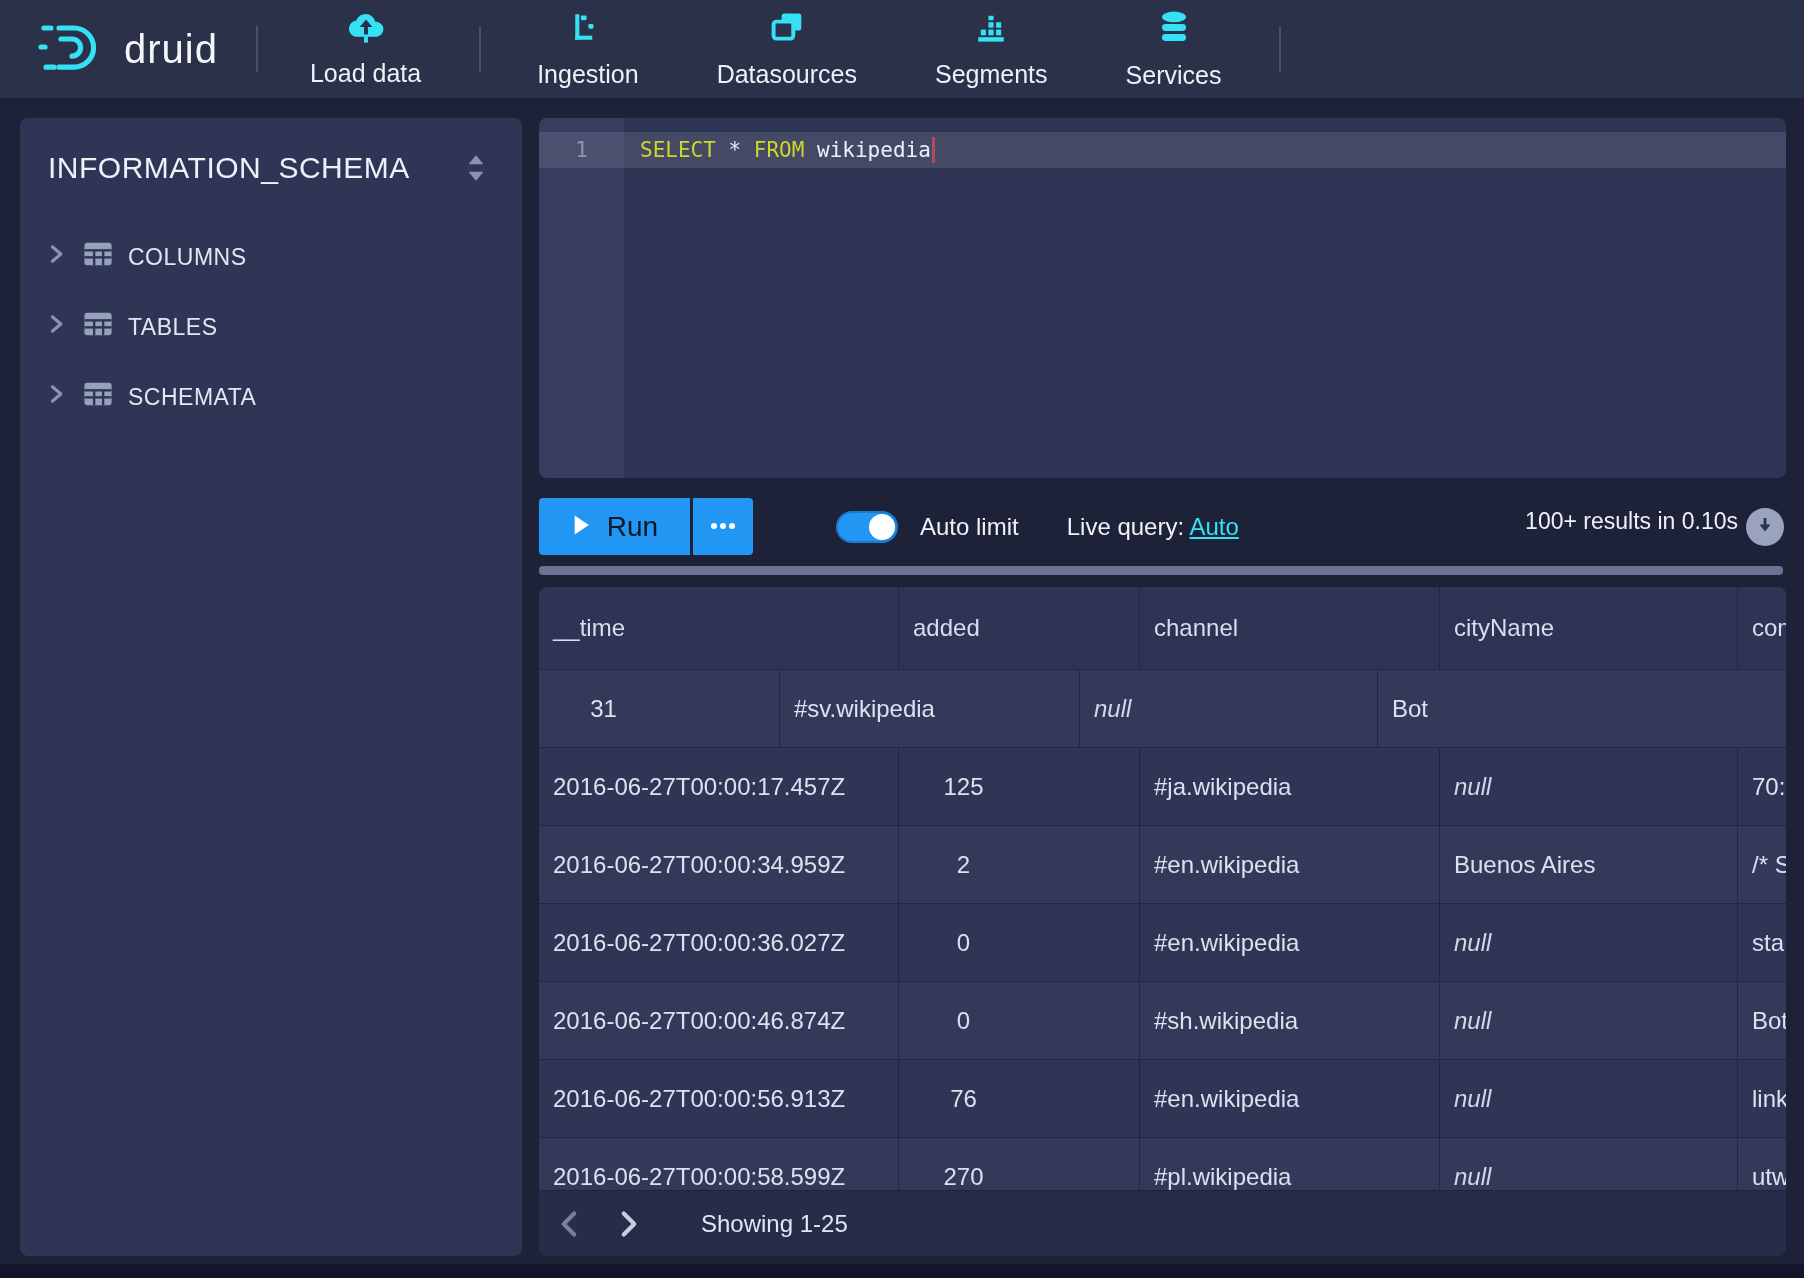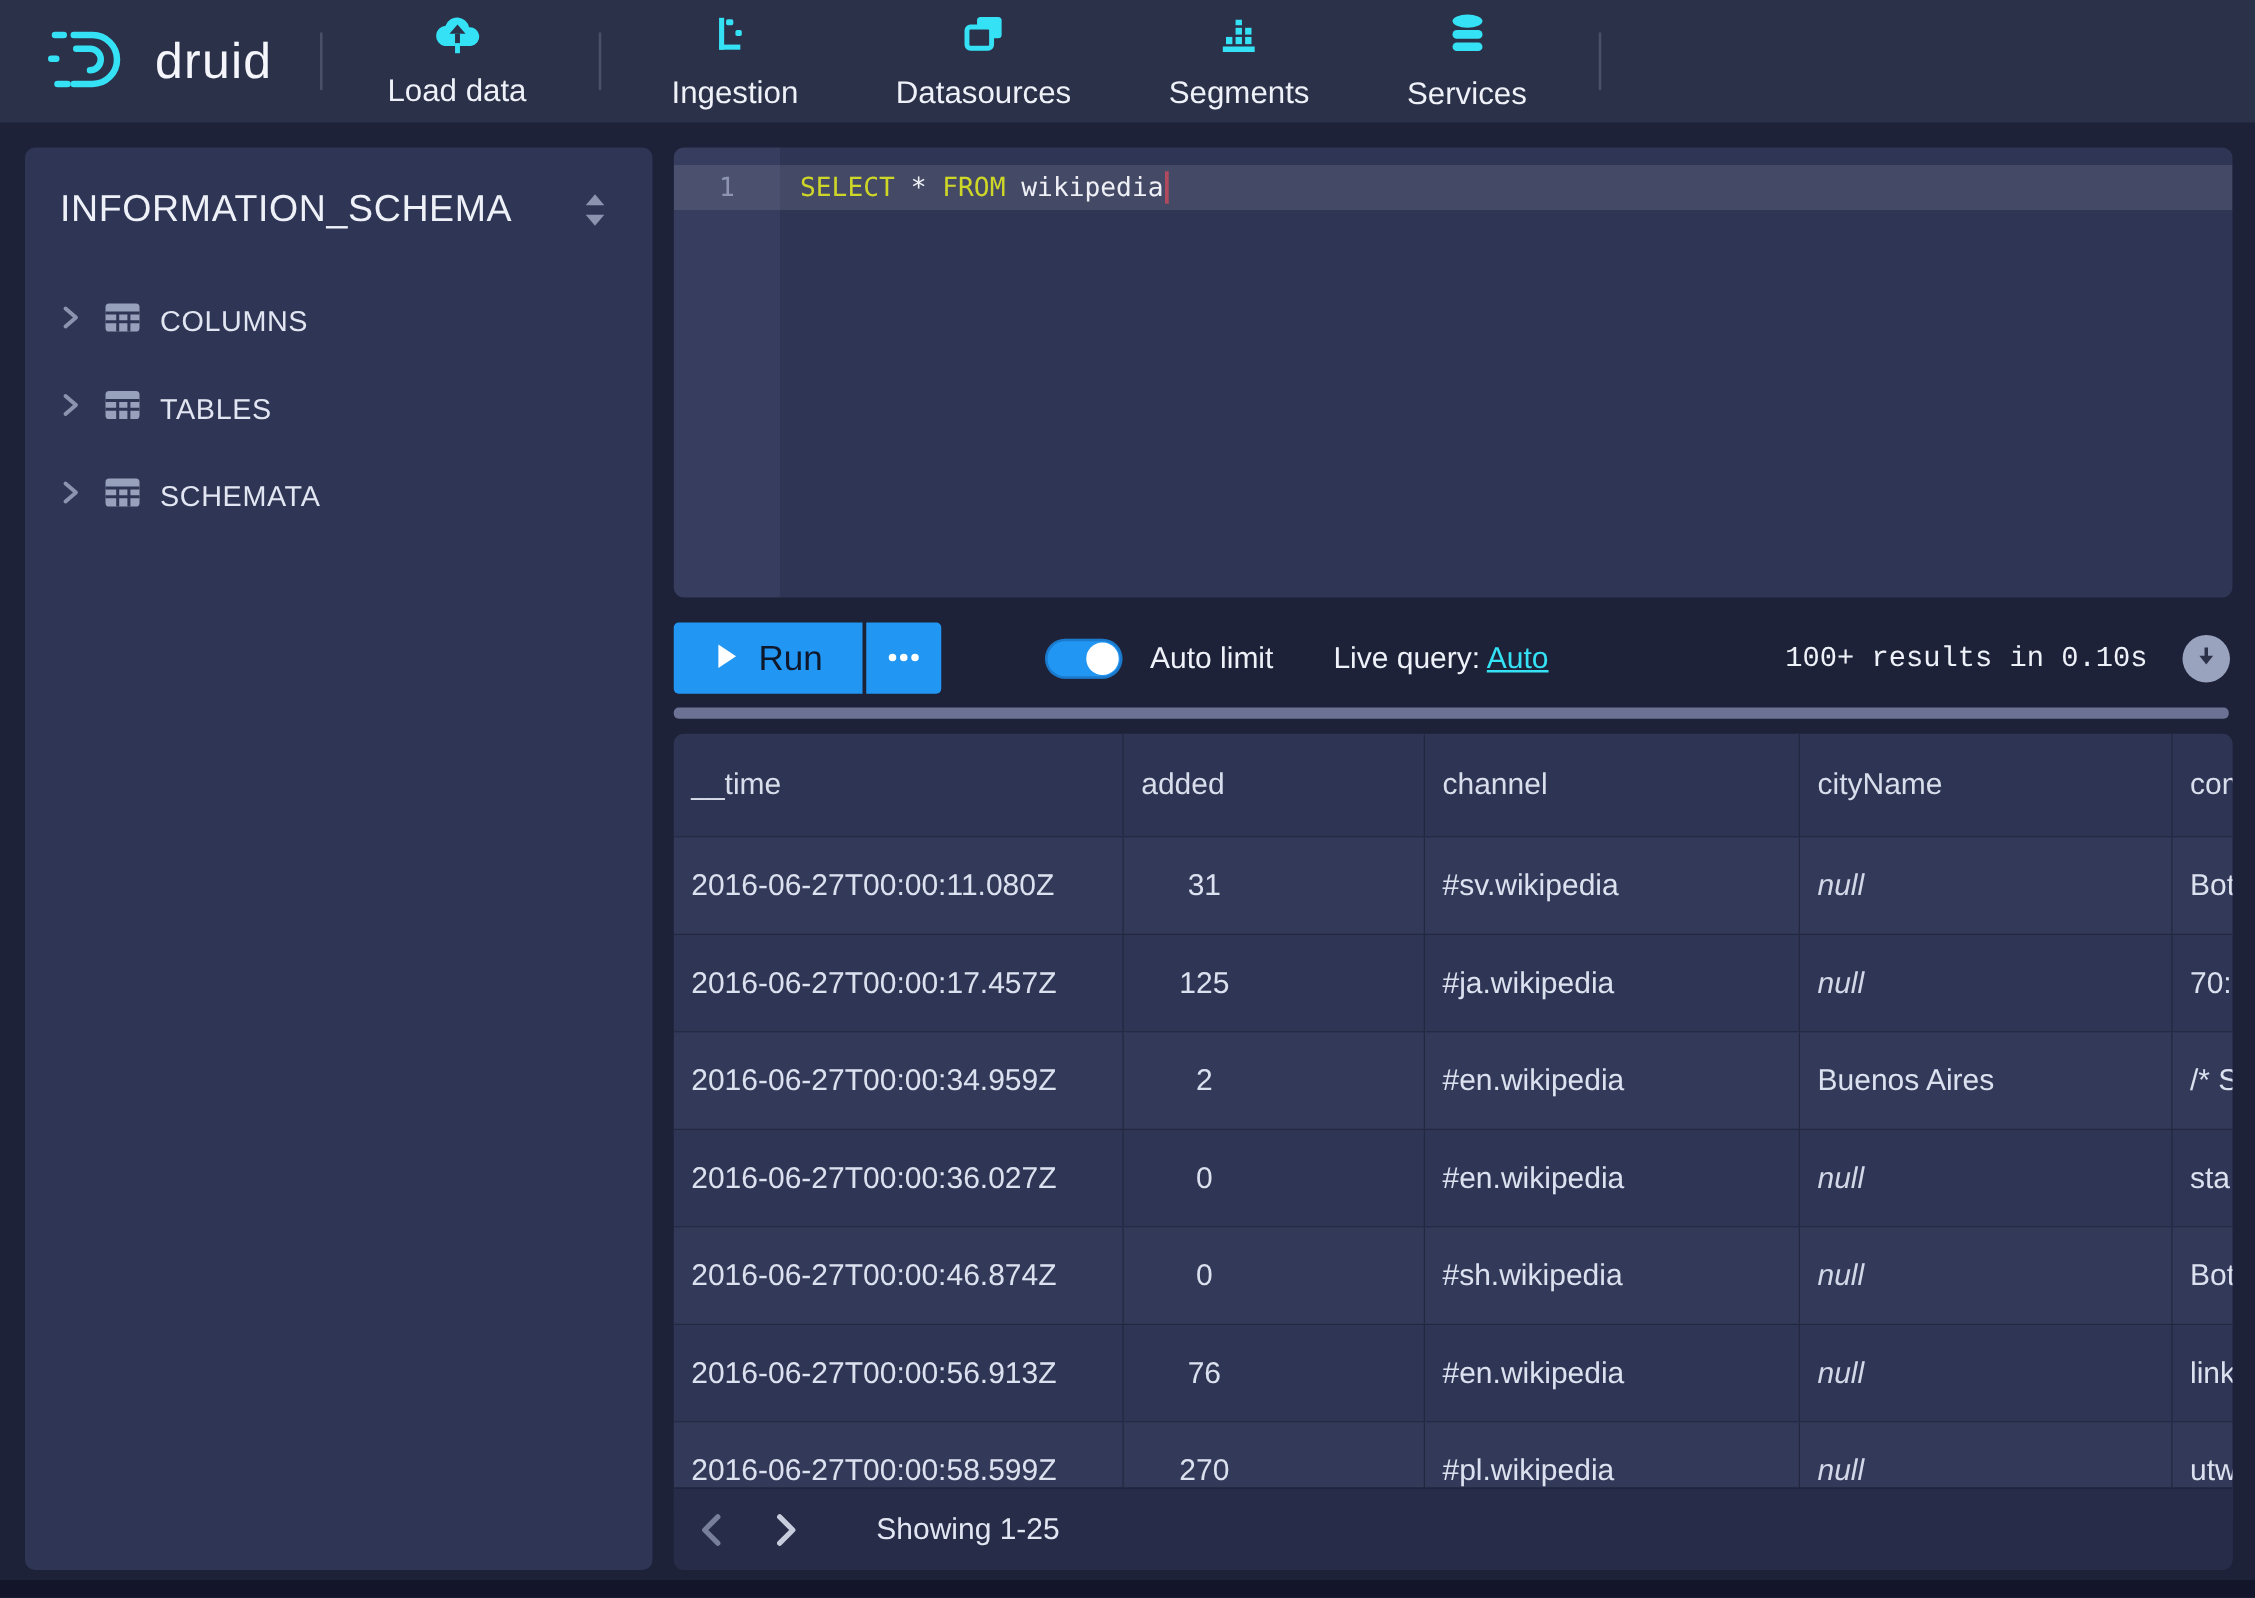--- a/index.html
+++ b/index.html
@@ -57,21 +57,21 @@
            gap:16px;cursor:pointer;font-family:inherit;}
   .btn-more{height:57px;width:60px;background:var(--blue);border:none;border-radius:0 4px 4px 0;
             margin-left:3px;display:flex;align-items:center;justify-content:center;cursor:pointer;}
   .switch{margin-left:83px;width:62px;height:32px;border-radius:16px;background:var(--blue);
           position:relative;cursor:pointer;box-shadow:inset 0 0 0 2px rgba(10,40,90,.25);}
   .switch .knob{position:absolute;right:3px;top:3px;width:26px;height:26px;border-radius:50%;
           background:#fff;}
   .tb-label{margin-left:22px;font-size:24px;color:#eef1f8;}
   .tb-live{margin-left:48px;font-size:24px;color:#eef1f8;}
   .tb-live .val{color:var(--cyan);cursor:pointer;text-decoration:underline;}
-  .tb-right{margin-left:auto;display:flex;align-items:center;gap:28px;font-family:Liberation Mono, monospace;}
+  .tb-right{margin-left:auto;display:flex;gap:8px;}
   .tb-results{font-size:23px;color:#eef1f8;}
   .dl-btn{width:38px;height:38px;border-radius:50%;background:#9aa3bd;border:none;
           display:flex;align-items:center;justify-content:center;cursor:pointer;margin-right:2px;}
 
   .hscroll{left:539px;top:566px;width:1244px;height:9px;background:var(--thumb);
            border-radius:4px;cursor:grab;}
 
   
   .results{left:539px;top:587px;width:1247px;height:669px;background:var(--panel);
            border-radius:8px;overflow:hidden;}
@@ -317,23 +317,20 @@
 <div class="abs results">
   <div class="trow head">
     <div class="tcell c0">__time</div>
     <div class="tcell c1">added</div>
     <div class="tcell c2">channel</div>
     <div class="tcell c3">cityName</div>
     <div class="tcell c4">comment</div>
   </div>
   <div id="results-body">
       <div class="trow body">
-        <div class="tcell c0">
-          <span>2016-06-27T00:00:11.080Z</span>
-        </div>
         <div class="tcell c1 c-num">
           <span>31</span>
         </div>
         <div class="tcell c2">
           <span>#sv.wikipedia</span>
         </div>
         <div class="tcell c3">
           <span class="null">null</span>
         </div>
         <div class="tcell c4">

